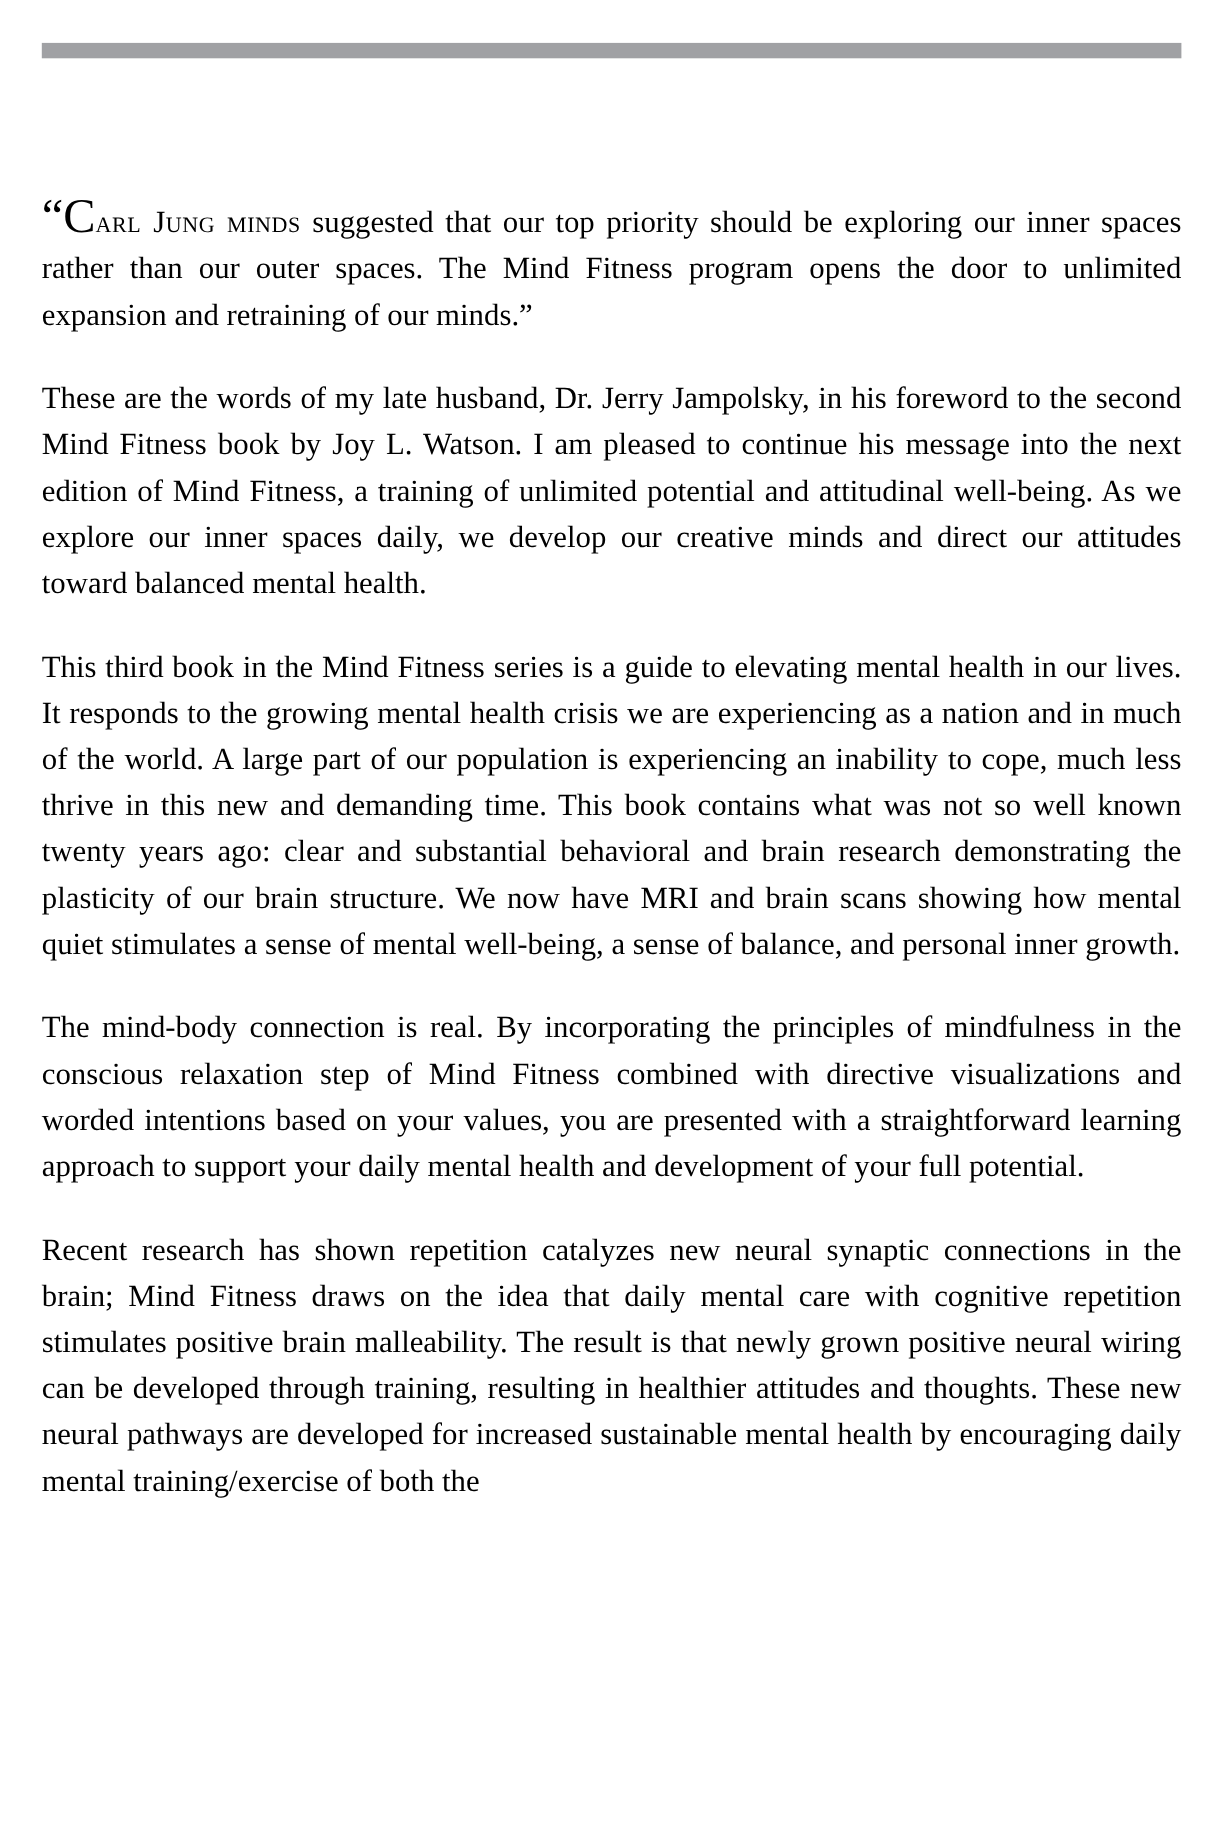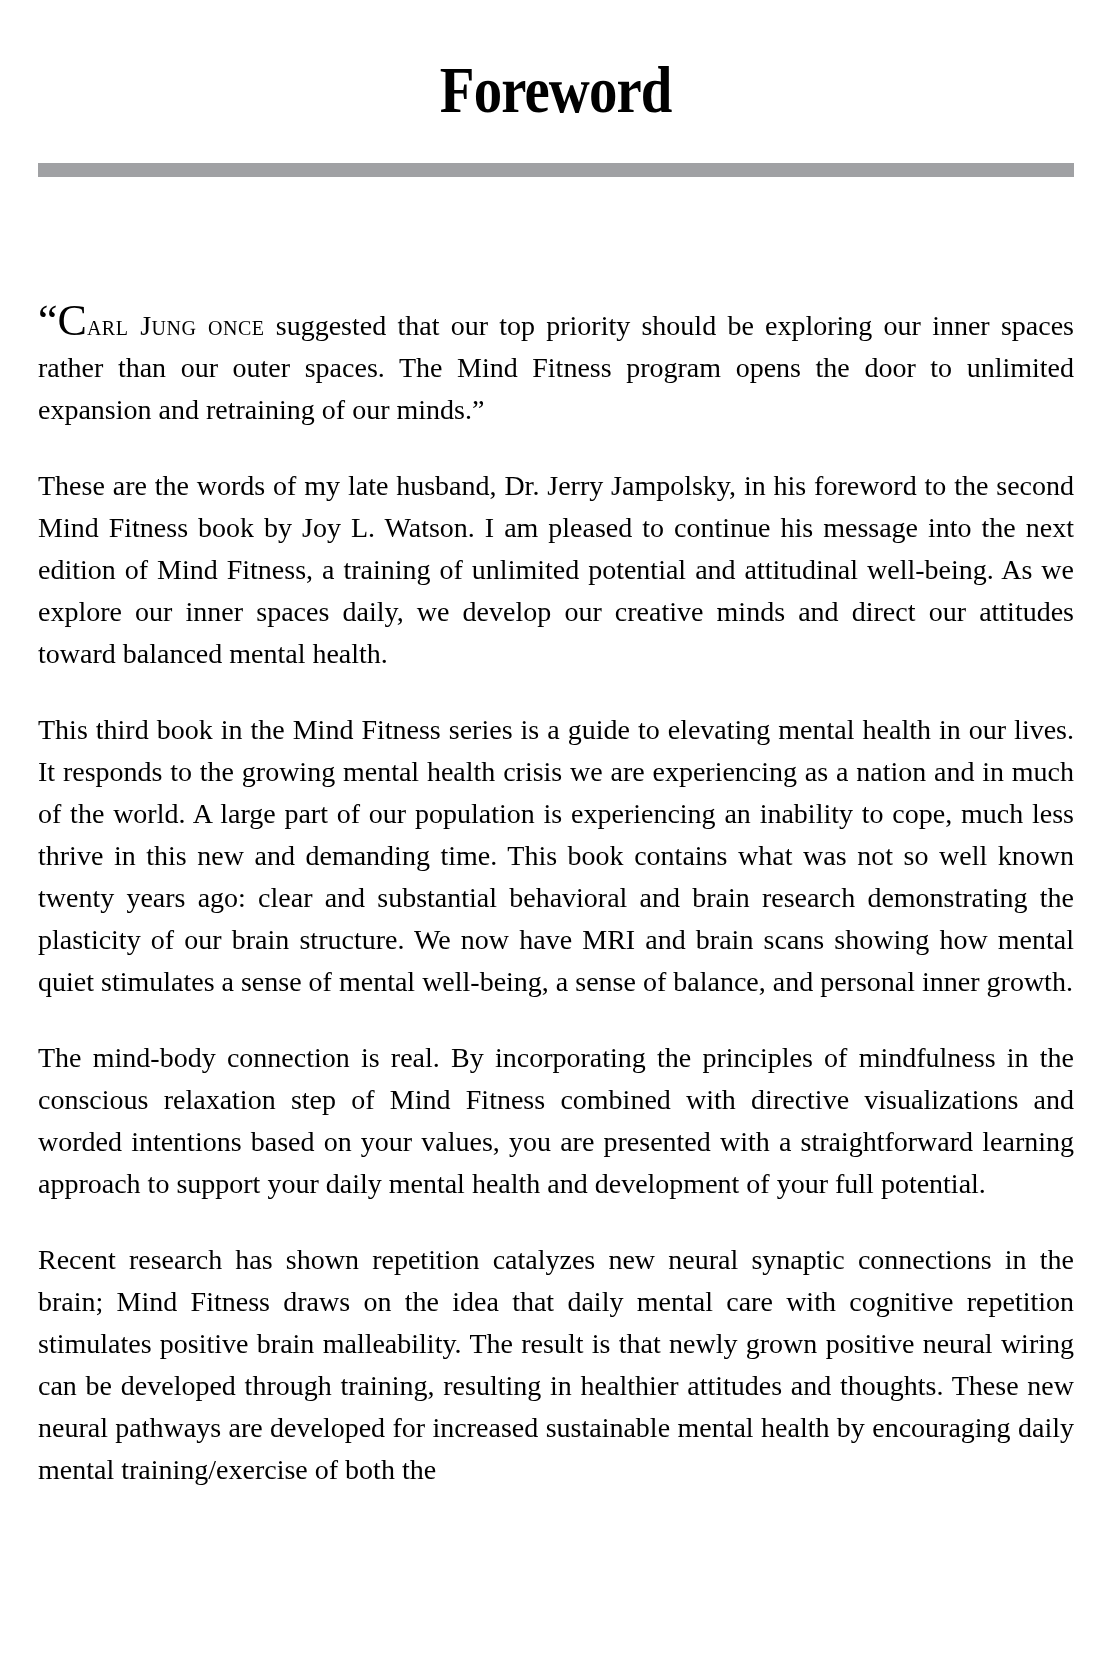--- a/index.html
+++ b/index.html
@@ -54,25 +54,24 @@
     font-variant: small-caps;
     letter-spacing: 0.5px;
   }
 </style>
 </head>
 <body>
 
 <div class="page">
   <div class="content">
 
-    <h1 class="chapter-title"><span class="squeeze">Foreword</span></h1>
 
     <div class="title-divider" style="background: rgb(160, 161, 164);"></div>
 
-    <p class="body-para"><span class="lead-glyphs">“C</span><span class="lead-smallcaps">arl Jung once</span><span> suggested that our top priority should be exploring our inner spaces rather than our outer spaces. The Mind Fitness program opens the door to unlimited expansion and retraining of our minds.”</span></p>
+    <p class="body-para"><span class="lead-glyphs">“C</span><span class="lead-smallcaps">arl Jung minds</span><span> suggested that our top priority should be exploring our inner spaces rather than our outer spaces. The Mind Fitness program opens the door to unlimited expansion and retraining of our minds.”</span></p>
 
     <p class="body-para">These are the words of my late husband, Dr. Jerry Jampolsky, in his foreword to the second Mind Fitness book by Joy L. Watson. I am pleased to continue his message into the next edition of Mind Fitness, a training of unlimited potential and attitudinal well-being. As we explore our inner spaces daily, we develop our creative minds and direct our attitudes toward balanced mental health.</p>
 
     <p class="body-para">This third book in the Mind Fitness series is a guide to elevating mental health in our lives. It responds to the growing mental health crisis we are experiencing as a nation and in much of the world. A large part of our population is experiencing an inability to cope, much less thrive in this new and demanding time. This book contains what was not so well known twenty years ago: clear and substantial behavioral and brain research demonstrating the plasticity of our brain structure. We now have MRI and brain scans showing how mental quiet stimulates a sense of mental well-being, a sense of balance, and personal inner growth.</p>
 
     <p class="body-para">The mind-body connection is real. By incorporating the principles of mindfulness in the conscious relaxation step of Mind Fitness combined with directive visualizations and worded intentions based on your values, you are presented with a straightforward learning approach to support your daily mental health and development of your full potential.</p>
 
     <p class="body-para">Recent research has shown repetition catalyzes new neural synaptic connections in the brain; Mind Fitness draws on the idea that daily mental care with cognitive repetition stimulates positive brain malleability. The result is that newly grown positive neural wiring can be developed through training, resulting in healthier attitudes and thoughts. These new neural pathways are developed for increased sustainable mental health by encouraging daily mental training/exercise of both the</p>
 
   </div>

